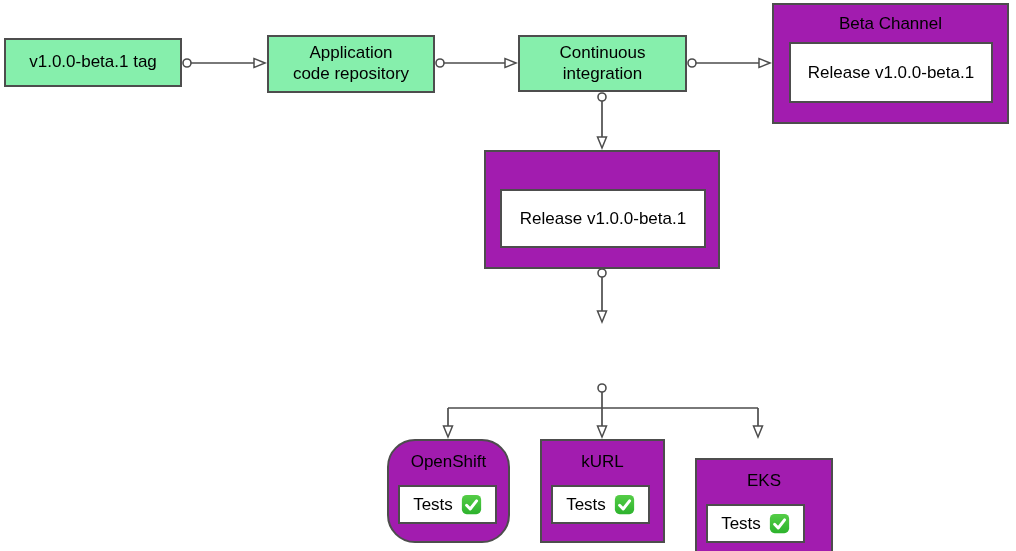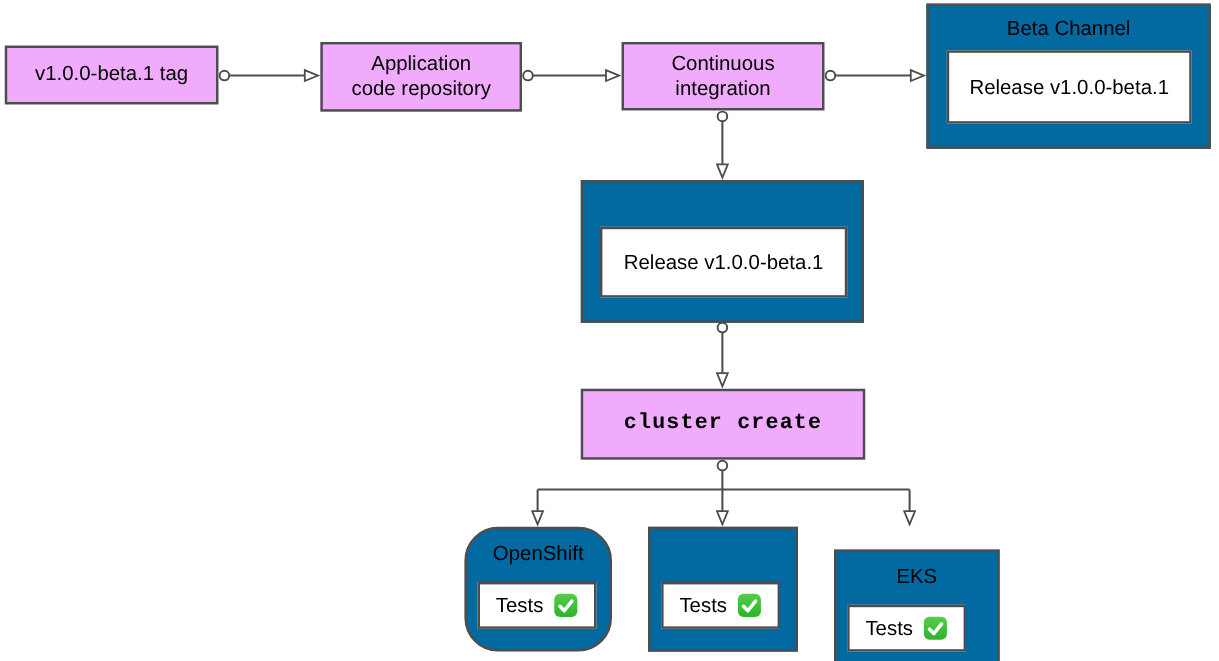--- a/index.html
+++ b/index.html
@@ -41,34 +41,34 @@
     stroke-linejoin: miter;
   }
   .connectors circle {
     stroke: var(--border-color);
     stroke-width: 1.6;
     fill: #ffffff;
   }
   .node {
     position: absolute;
     box-sizing: border-box;
-    background: #f0abfc;
+    background: #86efac;
     border: 2px solid var(--border-color);
     display: flex;
     align-items: center;
     justify-content: center;
     text-align: center;
     font-size: 17px;
     line-height: 1.22;
     padding: 2px 20px;
   }
   .container-node {
     position: absolute;
     box-sizing: border-box;
-    background: #0369a1;
+    background: #a21caf;
     border: 2px solid var(--border-color);
   }
   .container-title {
     text-align: center;
     font-size: 17px;
     margin-top: 9px;
   }
   .container-title.small-box { margin-top: 11px; }
   .inner-node {
     position: absolute;
@@ -175,36 +175,34 @@
       <span>Release v1.0.0-beta.1</span>
     </div>
   </div>
 
   <div class="container-node" style="left:484px; top:150px; width:236px; height:119px;">
     <div class="inner-node" style="left:14px; top:37px; width:206px; height:59px;">
       <span>Release v1.0.0-beta.1</span>
     </div>
   </div>
 
-  <div class="node" style="left:484px; top:324px; width:237px; height:59px;">
-    <span class="mono-label">cluster create</span>
-  </div>
 
   <div class="container-node" style="left:387px; top:439px; width:123px; height:104px;border-radius:28px;">
     <div class="container-title small-box">OpenShift</div>
     <div class="inner-node" style="left:9px; top:44px; width:99px; height:39px;">
       <span>Tests</span>
       <svg class="check-icon" viewBox="0 0 24 24">
         <rect x="1" y="1" width="22" height="22" rx="5.5" fill="url(#checkgrad)"></rect>
         <path class="check-path" d="M6.4 12.9l4.1 4.2 7.3-9.2"></path>
       </svg>
     </div>
   </div>
 
   <div class="container-node" style="left:540px; top:439px; width:125px; height:104px;">
+    <div class="container-title small-box">kURL</div>
     <div class="inner-node" style="left:9px; top:44px; width:99px; height:39px;">
       <span>Tests</span>
       <svg class="check-icon" viewBox="0 0 24 24">
         <rect x="1" y="1" width="22" height="22" rx="5.5" fill="url(#checkgrad)"></rect>
         <path class="check-path" d="M6.4 12.9l4.1 4.2 7.3-9.2"></path>
       </svg>
     </div>
   </div>
 
   <div class="container-node" style="left:695px; top:458px; width:138px; height:104px;">

